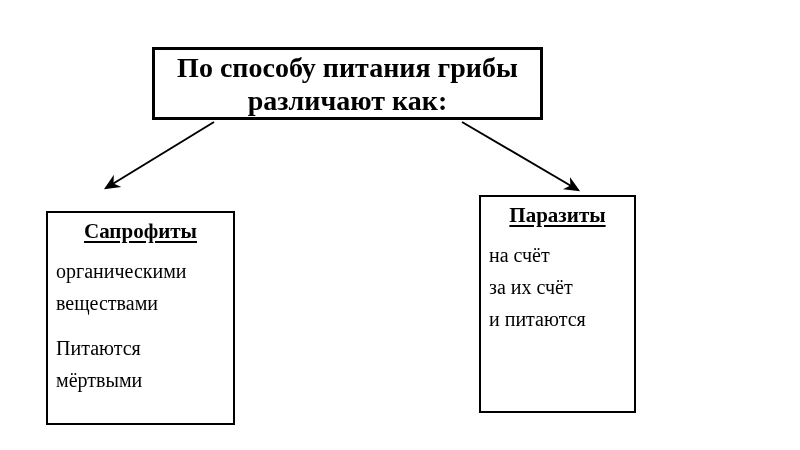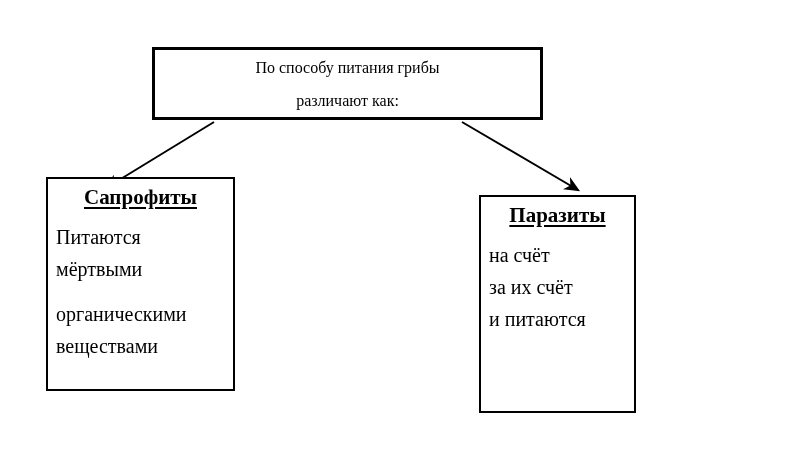--- a/index.html
+++ b/index.html
@@ -25,42 +25,42 @@
     border: 3px solid #000000;
     background: #ffffff;
     box-sizing: border-box;
     display: flex;
     flex-direction: column;
     align-items: center;
     justify-content: center;
     text-align: center;
   }
   .title-line {
-    font-size: 16px;
-    font-weight: normal;
+    font-size: 28px;
+    font-weight: bold;
     line-height: 33px;
     white-space: nowrap;
   }
   .arrows {
     position: absolute;
     left: 0;
     top: 0;
     width: 800px;
     height: 450px;
     pointer-events: none;
   }
   .node-box {
     position: absolute;
     border: 2px solid #000000;
     background: #ffffff;
     box-sizing: border-box;
   }
   .node-box.left {
     left: 46px;
-    top: 177px;
+    top: 211px;
     width: 189px;
     height: 214px;
   }
   .node-box.right {
     left: 479px;
     top: 195px;
     width: 157px;
     height: 218px;
   }
   .node-heading {
@@ -103,26 +103,26 @@
       </marker>
     </defs>
     <line x1="214" y1="122" x2="106" y2="188" stroke="#000000" stroke-width="2" marker-end="url(#arrowhead)"></line>
     <line x1="462" y1="122" x2="578" y2="190" stroke="#000000" stroke-width="2" marker-end="url(#arrowhead)"></line>
   </svg>
 
   <div class="node-box left">
     <div class="node-heading">Сапрофиты</div>
     <div class="node-body">
       <div class="para">
+        <div class="body-line">органическими</div>
+        <div class="body-line">веществами</div>
+      </div>
+      <div class="para">
         <div class="body-line">Питаются</div>
         <div class="body-line">мёртвыми</div>
-      </div>
-      <div class="para">
-        <div class="body-line">органическими</div>
-        <div class="body-line">веществами</div>
       </div>
     </div>
   </div>
 
   <div class="node-box right">
     <div class="node-heading">Паразиты</div>
     <div class="node-body">
       <div class="para">
         <div class="body-line">на счёт</div>
         <div class="body-line">за их счёт</div>

